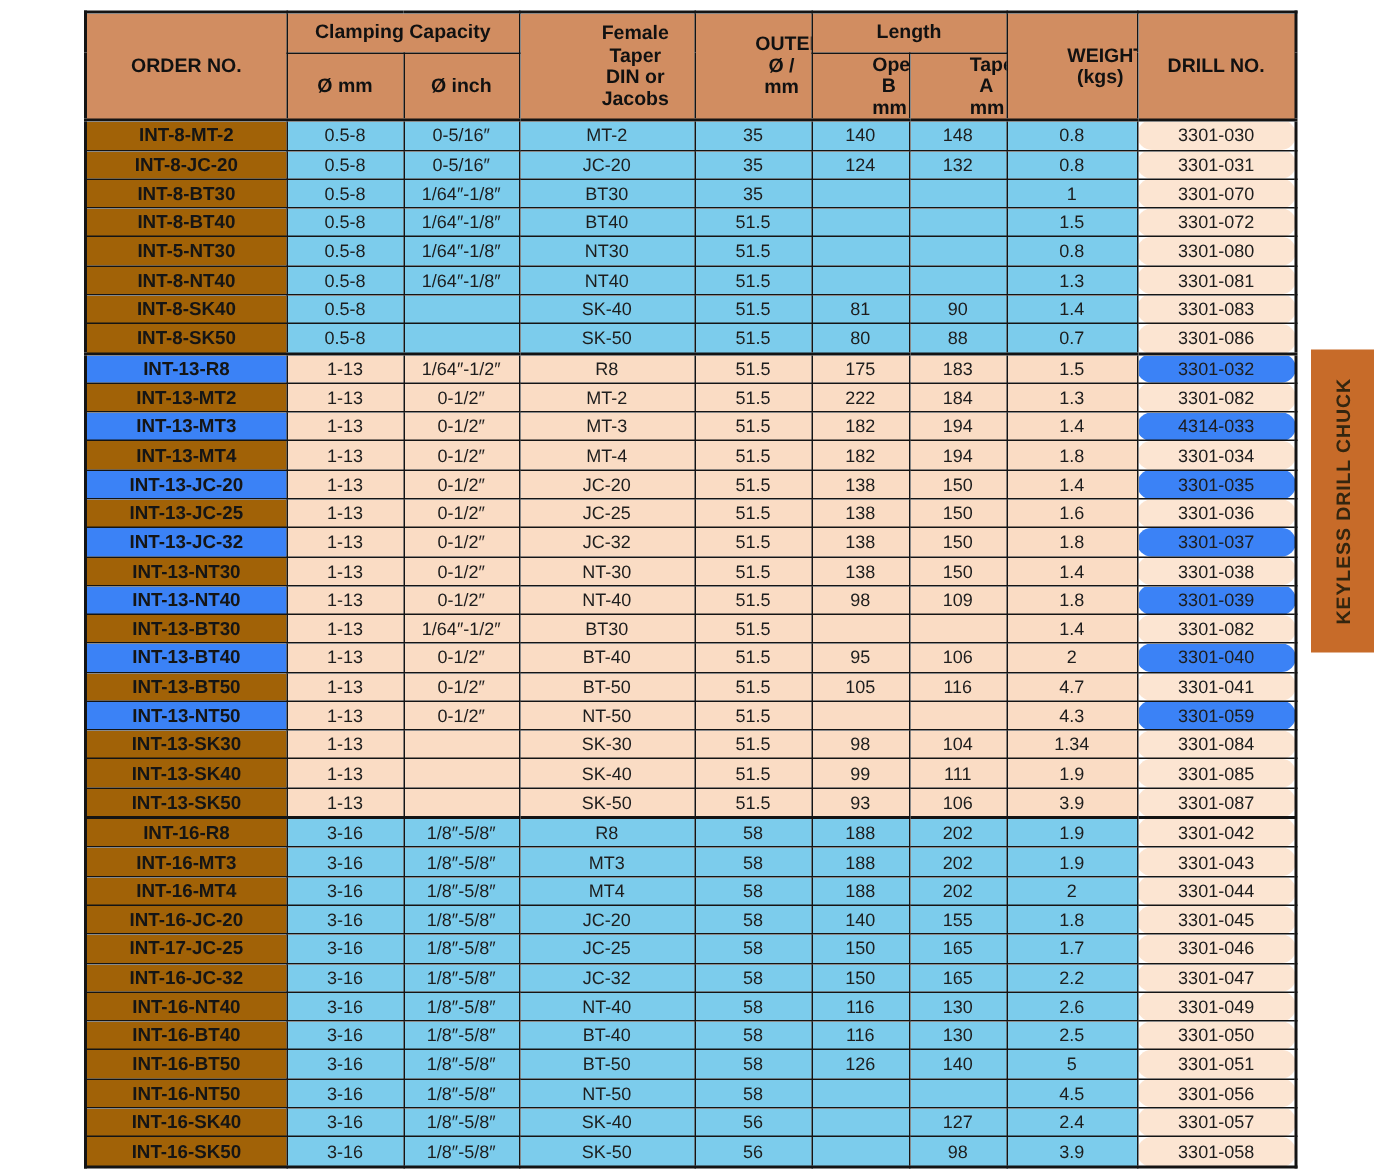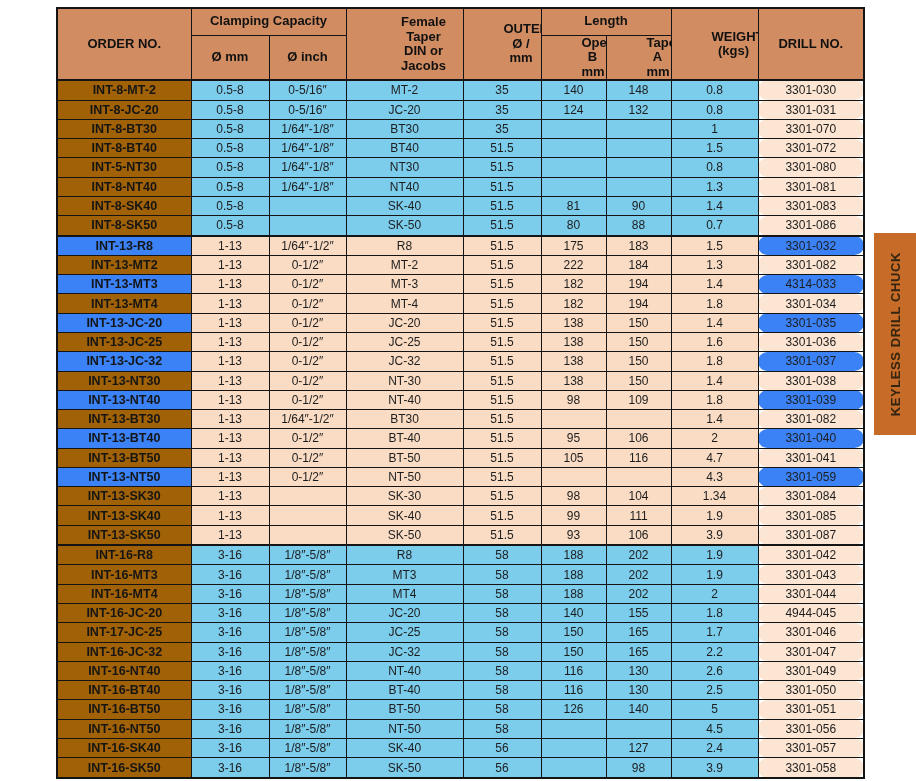--- a/index.html
+++ b/index.html
@@ -384,21 +384,21 @@
       </tr>
       <tr class="blue">
         <td class="c-label">INT-16-JC-20</td>
         <td class="c-data">3-16</td>
         <td class="c-data">1/8″-5/8″</td>
         <td class="c-data">JC-20</td>
         <td class="c-data">58</td>
         <td class="c-data">140</td>
         <td class="c-data">155</td>
         <td class="c-data">1.8</td>
-        <td class="c-code">4944-045</td>
+        <td class="c-code">3301-045</td>
       </tr>
       <tr class="blue">
         <td class="c-label">INT-17-JC-25</td>
         <td class="c-data">3-16</td>
         <td class="c-data">1/8″-5/8″</td>
         <td class="c-data">JC-25</td>
         <td class="c-data">58</td>
         <td class="c-data">150</td>
         <td class="c-data">165</td>
         <td class="c-data">1.7</td>

